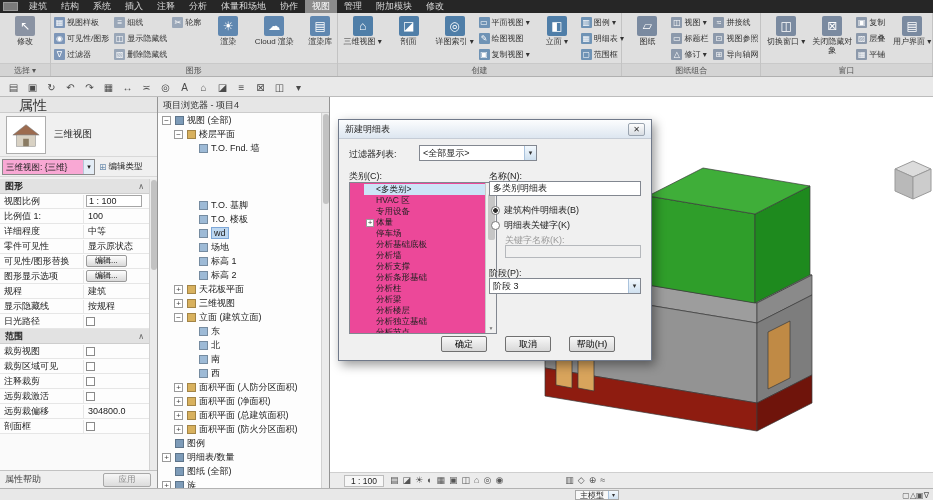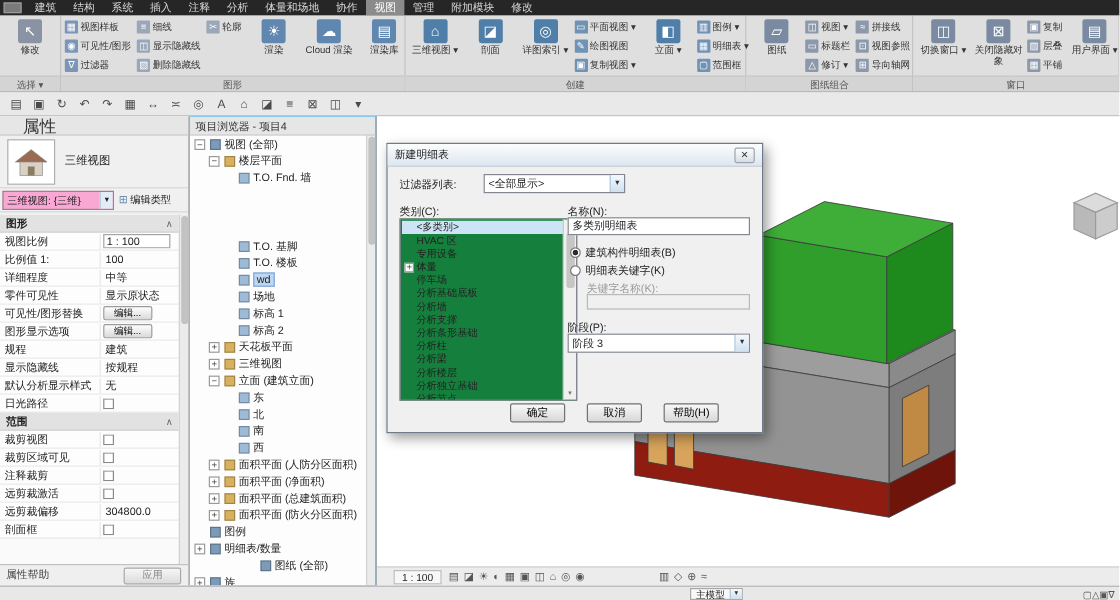--- a/index.html
+++ b/index.html
@@ -48,21 +48,21 @@
   .val-dd{border:1px solid #a5a5a5;background:#fff;min-width:56px;height:12px;line-height:11px;padding:0 2px}
   .val-text{padding-left:2px}
   .btn-mini{font-size:8px;font-family:inherit;border:1px solid #9a9a9a;background:linear-gradient(#fefefe,#d9d9d9);padding:0 8px;height:12px;line-height:10px;border-radius:2px;cursor:pointer}
   .cb{width:9px;height:9px;border:1px solid #8a8a8a;background:#fff;display:inline-block}
   .pscroll{position:absolute;right:0;top:82px;bottom:18px;width:8px;background:#ebebeb;border-left:1px solid #d2d2d2}
   .pthumb{width:6px;height:90px;margin:1px auto;background:#c2c2c2;border-radius:3px}
   .pfoot{position:absolute;left:0;right:0;bottom:0;height:18px;background:#efefef;border-top:1px solid #c2c2c2;display:flex;align-items:center}
   .phelp{padding-left:5px;color:#444;cursor:pointer}
   .apply{position:absolute;right:6px;top:2px;width:48px;height:14px;font-size:8.5px;font-family:inherit;border:1px solid #a8a8a8;background:linear-gradient(#f6f6f6,#dcdcdc);color:#888;border-radius:2px}
   
-  .browser{width:156px;background:#0ea5e9;border-right:1px solid #949494;position:relative;flex:none;overflow:hidden}
+  .browser{width:172px;background:#eab308;border-right:1px solid #949494;position:relative;flex:none;overflow:hidden}
   .bhdr{height:16px;line-height:16px;padding-left:5px;background:#e6e6e6;border-bottom:1px solid #cccccc;color:#333;white-space:nowrap}
   .tree{position:absolute;left:0;top:16px;right:8px;bottom:0;overflow:hidden;background:#fdfdfd}
   .titem{height:14px;display:flex;align-items:center;white-space:nowrap;overflow:hidden;cursor:pointer}
   .texp{display:inline-block;width:9px;height:9px;border:1px solid #9a9a9a;background:#fff;font-size:8px;line-height:7px;text-align:center;color:#444;margin-right:3px;flex:none}
   .texp.none{border-color:transparent;background:transparent}
   .tico{width:9px;height:9px;margin:0 3px 0 1px;border:1px solid rgba(0,0,0,.25);flex:none}
   .titem.sel .tlab{background:#bdd7f0;border:1px solid #7da7d8;padding:0 2px}
   .bscroll{position:absolute;right:0;top:16px;bottom:0;width:8px;background:#ebebeb;border-left:1px solid #d2d2d2}
   
   .canvas{flex:1;position:relative;background:#fff;overflow:hidden}
@@ -75,21 +75,21 @@
   
   .dialog{position:absolute;left:8px;top:22px;width:314px;height:242px;background:#f0f0f0;border:1px solid #70798a;box-shadow:3px 4px 10px rgba(0,0,0,.4)}
   .dtitle{height:19px;background:linear-gradient(#fcfdfe,#dde6f0);border-bottom:1px solid #c5ccd6;display:flex;align-items:center;padding:0 6px;font-size:9px;color:#222}
   .dclose{margin-left:auto;width:17px;height:13px;border:1px solid #9aa4b0;background:linear-gradient(#fdfdfd,#d8dde3);text-align:center;line-height:12px;font-size:8px;color:#333;cursor:pointer;border-radius:2px}
   .dl{position:absolute;font-size:9px;color:#222;white-space:nowrap}
   .dl.dis{color:#9a9a9a}
   .dsel{position:absolute;background:#fff;border:1px solid #828790;height:16px;line-height:14px;font-size:9px;padding:0 14px 0 3px;white-space:nowrap;cursor:pointer}
   .da{position:absolute;right:0;top:0;width:12px;height:14px;background:linear-gradient(#f3f9fe,#cfe0ef);border-left:1px solid #aac3dd;font-size:7px;text-align:center;line-height:14px;color:#333}
   .dinput{position:absolute;background:#fff;border:1px solid #828790;font-size:9px;line-height:13px;padding:0 3px;height:15px;white-space:nowrap;overflow:hidden}
   .dinput.dis{background:#f0f0f0;border-color:#b5b8bc}
-  .catlist{position:absolute;left:10px;top:62px;width:148px;height:152px;background:#15803d;border:1px solid #828790;overflow:hidden;padding:1px 0 0 1px}
+  .catlist{position:absolute;left:10px;top:62px;width:148px;height:152px;background:#ec4899;border:1px solid #828790;overflow:hidden;padding:1px 0 0 14px}
   .citem{height:11px;line-height:11px;font-size:8.5px;display:flex;align-items:center;padding-left:2px;white-space:nowrap;cursor:pointer}
   .citem .texp{width:8px;height:8px;line-height:6px;margin-right:2px}
   .citem.sel{background:#cde4f7}
   .cscroll{position:absolute;left:146px;top:63px;width:11px;height:150px;background:#f0f0f0;border-left:1px solid #c9c9c9;display:flex;flex-direction:column;align-items:center;font-size:5px;color:#777}
   .csu,.csd{height:10px;line-height:10px}
   .csthumb{flex:none;width:7px;height:46px;background:#c6c6c6;border-radius:2px;margin:1px 0}
   .csd{margin-top:auto}
   .radio{position:absolute;display:flex;align-items:center;font-size:9px;cursor:pointer;white-space:nowrap}
   .rb{width:9px;height:9px;border:1px solid #7a7a7a;border-radius:50%;margin-right:4px;background:#fff;flex:none}
   .rb.on{background:radial-gradient(circle,#2c2c2c 0 2px,#fff 2.6px)}
@@ -375,26 +375,20 @@
             <span class="val-text">建筑</span>
           </span>
         </div>
         <div class="prow">
           <span class="plab">显示隐藏线</span>
           <span class="pval">
             <span class="val-text">按规程</span>
           </span>
         </div>
         <div class="prow">
-          <span class="plab">默认分析显示样式</span>
-          <span class="pval">
-            <span class="val-text">无</span>
-          </span>
-        </div>
-        <div class="prow">
           <span class="plab">日光路径</span>
           <span class="pval">
             <span class="cb"></span>
           </span>
         </div>
         <div class="psec">
           <span>范围</span>
           <span class="chev">∧</span>
         </div>
         <div class="prow">
@@ -549,21 +543,21 @@
         <div class="titem" style="padding-left: 4px;">
           <span class="texp none"></span>
           <span class="tico" style="background: rgb(125, 155, 184);"></span>
           <span class="tlab">图例</span>
         </div>
         <div class="titem" style="padding-left: 4px;">
           <span class="texp">+</span>
           <span class="tico" style="background: rgb(125, 155, 184);"></span>
           <span class="tlab">明细表/数量</span>
         </div>
-        <div class="titem" style="padding-left: 22px; margin-left: 24px;">
+        <div class="titem" style="padding-left: 4px;">
           <span class="texp none"></span>
           <span class="tico" style="background: rgb(125, 155, 184);"></span>
           <span class="tlab">图纸 (全部)</span>
         </div>
         <div class="titem" style="padding-left: 4px;">
           <span class="texp">+</span>
           <span class="tico" style="background: rgb(125, 155, 184);"></span>
           <span class="tlab">族</span>
         </div>
         <div class="titem" style="padding-left: 4px;">

